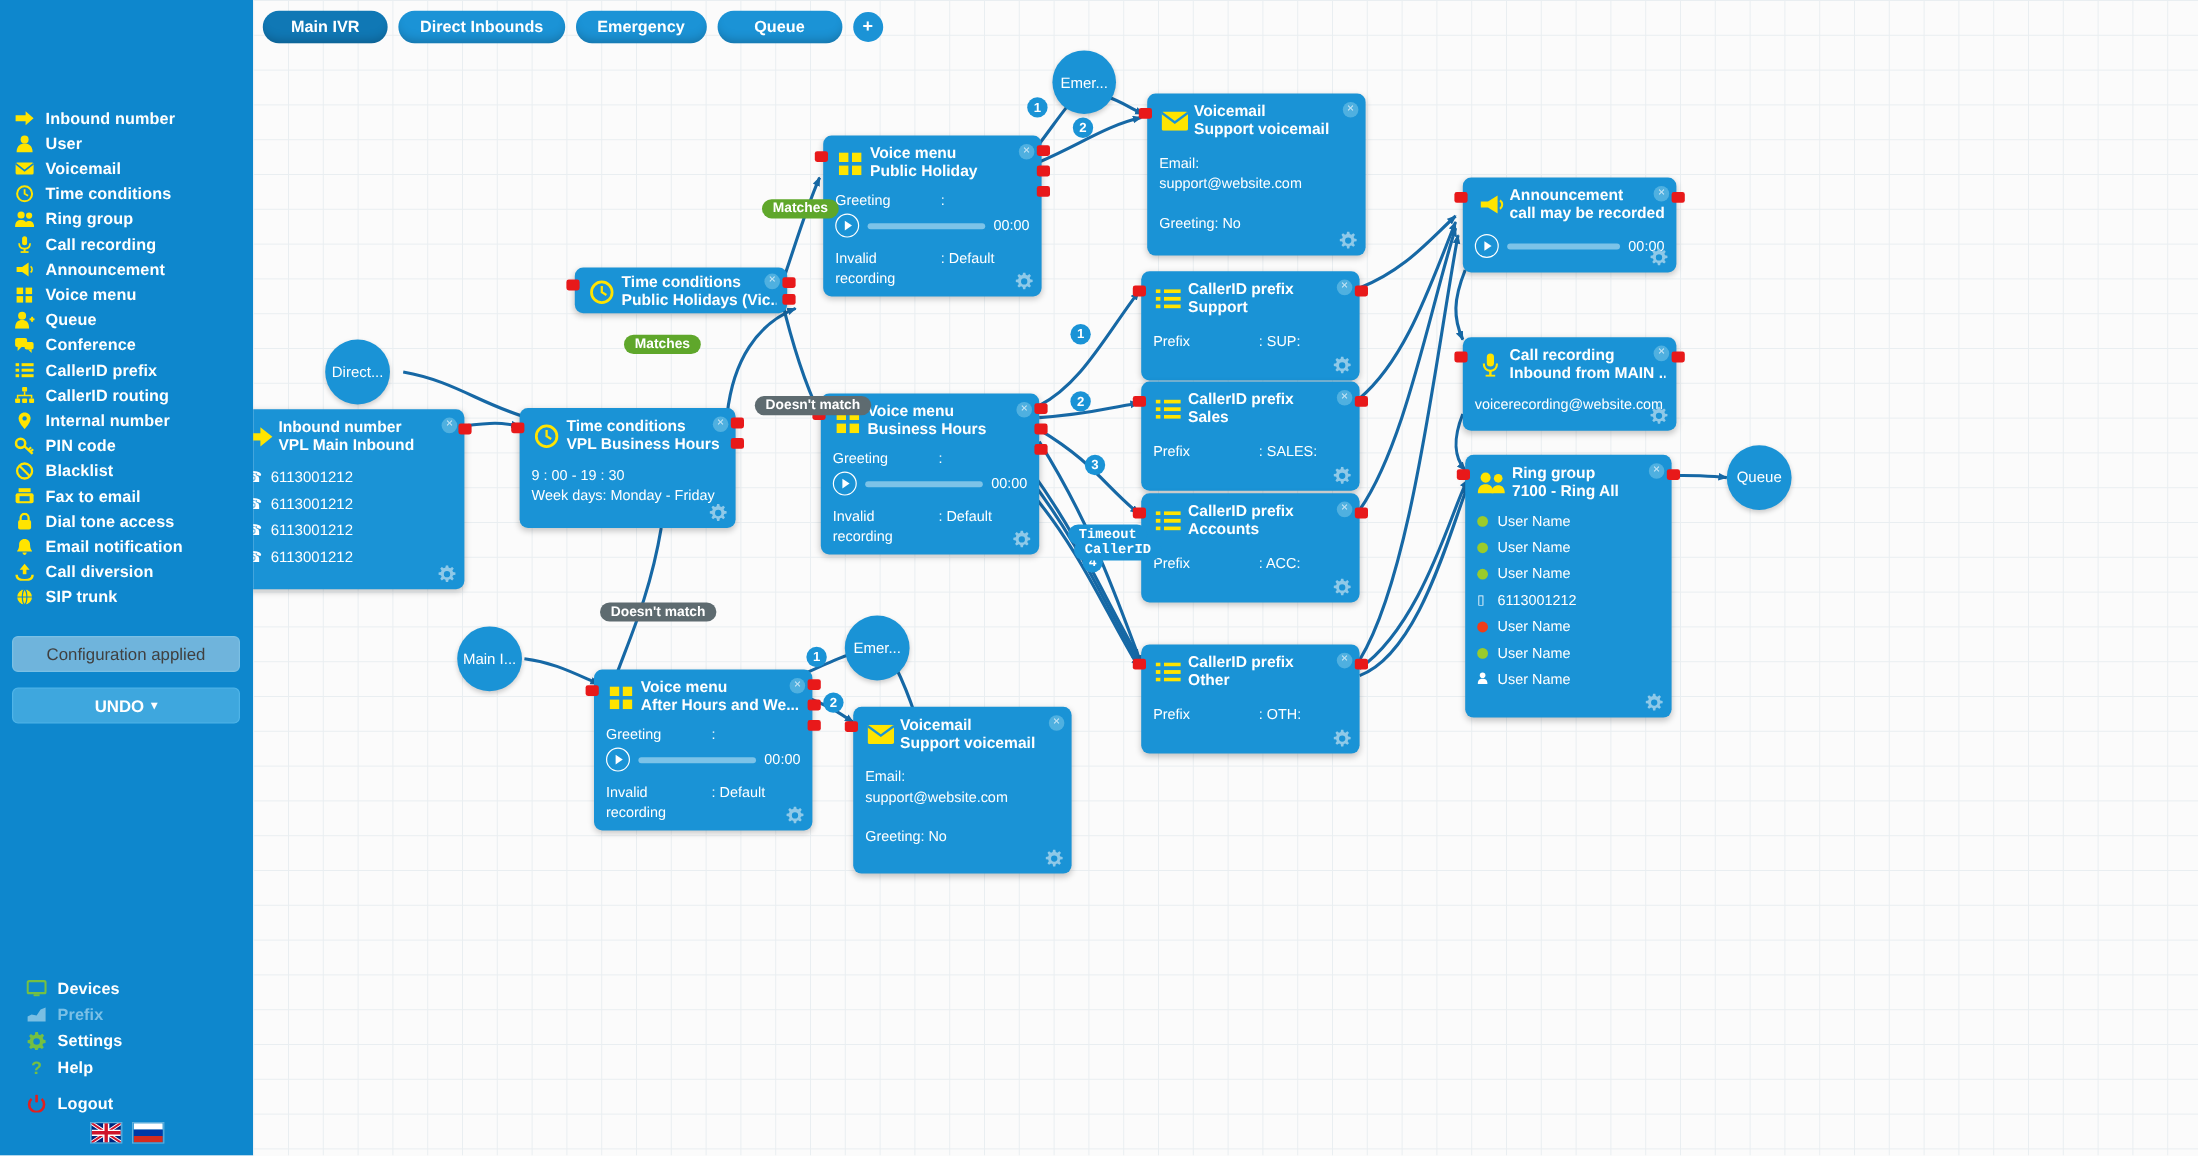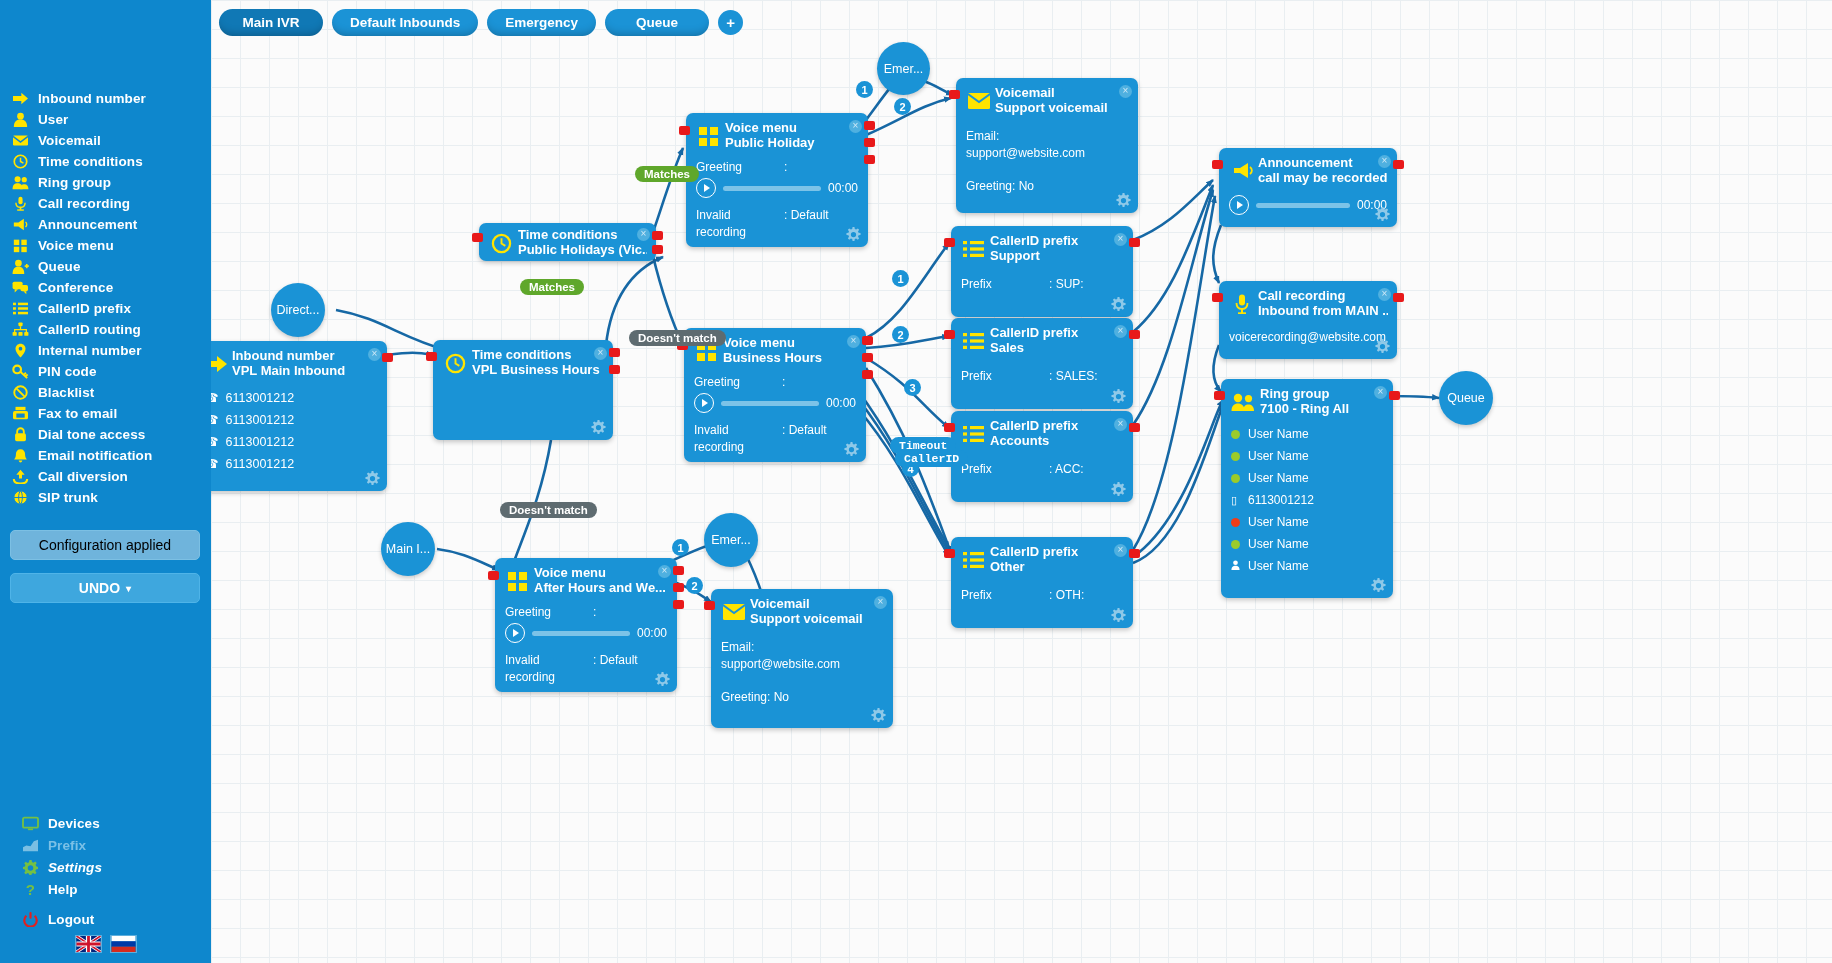--- a/index.html
+++ b/index.html
@@ -33,21 +33,21 @@
   }
   .nav-item .lbl { white-space: nowrap; }
   .nav-item.dim { color: #7bc0e6; }
 
   .side-btn {
     position: absolute; left: 10px; width: 190px; height: 30px;
     border-radius: 5px; display: flex; align-items: center;
     justify-content: center; font-size: 14px; cursor: pointer;
   }
   #cfg-applied {
-    top: 530px; background: #6fb4dc; color: #000000;
+    top: 530px; background: #6fb4dc; color: #404040;
     border: 1px solid #7cc0e4;
   }
   #undo-btn {
     top: 573px; background: #3ea7de; color: #fff; font-weight: bold;
     border: 1px solid #4fb4e8;
   }
 
   .bottom-nav { position: absolute; left: 10px; top: 812px; width: 211px; }
   .flags { position: absolute; left: 0; top: 935px; width: 211px;
            display: flex; justify-content: center; gap: 8px; }
@@ -399,21 +399,21 @@
           <span class="lbl">Devices</span>
         </div>
         <div class="nav-item dim" style="height: 22px;">
           <span class="ico">
             <svg width="17" height="15" viewBox="0 0 20 18">
               <path d="M1,16 L1,11 L5,9 L10,10 L14,4 L19,2 L19,16 Z" fill="#7bbfe3"></path>
             </svg>
           </span>
           <span class="lbl">Prefix</span>
         </div>
-        <div class="nav-item" style="height: 22px; font-style: italic;">
+        <div class="nav-item" style="height: 22px;">
           <span class="ico">
             <svg width="17" height="15" viewBox="0 0 20 18">
               <path fill="#74c043" d="M10,6.2A3.3,3.3 0 1 0 10,12.8A3.3,3.3 0 0 0 10,6.2M8.7,0h2.6l.5,2.5 1.7.7 2.2-1.4 1.8,1.8-1.4,2.2.7,1.7L19,8.3v2.6l-2.5.5-.7,1.7 1.4,2.2-1.8,1.8-2.2-1.4-1.7.7-.5,2.4H8.7l-.5-2.4-1.7-.7-2.2,1.4-1.8-1.8 1.4-2.2-.7-1.7L1,10.9V8.3l2.2-.5.7-1.7L2.5,3.9 4.3,2.1 6.5,3.5l1.7-.7z"></path>
             </svg>
           </span>
           <span class="lbl">Settings</span>
         </div>
         <div class="nav-item" style="height: 22px;">
           <span class="ico">
             <svg width="17" height="15" viewBox="0 0 20 18">
@@ -506,21 +506,21 @@
 
         <path d="M535,555 C545,575 548,585 553,600"></path>
       </g>
     </svg>
 
     <div id="tabs">
         <div class="tab active">
           <span>Main IVR</span>
         </div>
         <div class="tab">
-          <span>Default Inbounds</span>
+          <span>Direct Inbounds</span>
         </div>
         <div class="tab">
           <span>Emergency</span>
         </div>
         <div class="tab">
           <span>Queue</span>
         </div>
         <div id="tab-add">
           <span>+</span>
         </div>
@@ -608,20 +608,24 @@
             <circle cx="11" cy="11" r="9" fill="none" stroke="#ffe400" stroke-width="2.4"></circle>
             <path d="M11,5.5 V11 L15,13.5" stroke="#ffe400" stroke-width="2" fill="none"></path>
           </svg>
         </div>
         <div class="node-titles">
           <div class="node-type">Time conditions</div>
           <div class="node-name">VPL Business Hours</div>
         </div>
       </div>
       <div class="node-close">×</div>
+      <div class="node-body" style="padding-top:6px">
+        <div>9 : 00 - 19 : 30</div>
+        <div>Week days: Monday - Friday</div>
+      </div>
       <svg class="node-gear" viewBox="0 0 16 16">
         <path fill="#8fc9e8" d="M8,5.2A2.8,2.8 0 1 0 8,10.8A2.8,2.8 0 0 0 8,5.2M7,0h2l.4,2.1 1.4.6 1.8-1.2 1.4,1.4-1.2,1.8.6,1.4L15.5,6.5v2l-2.1.4-.6,1.4 1.2,1.8-1.4,1.4-1.8-1.2-1.4.6L9,15h-2l-.4-2.1-1.4-.6-1.8,1.2-1.4-1.4 1.2-1.8-.6-1.4L0.5,8.5v-2l2.1-.4.6-1.4L2,2.9 3.4,1.5 5.2,2.7l1.4-.6z"></path>
       </svg>
     </div>
 
     <div class="node" style="left:475px;top:113px;width:182px;height:134px">
       <div class="port" style="left:-7px;top:13px"></div>
       <div class="port" style="right:-7px;top:8px"></div>
       <div class="port" style="right:-7px;top:25px"></div>
       <div class="port" style="right:-7px;top:42px"></div>

